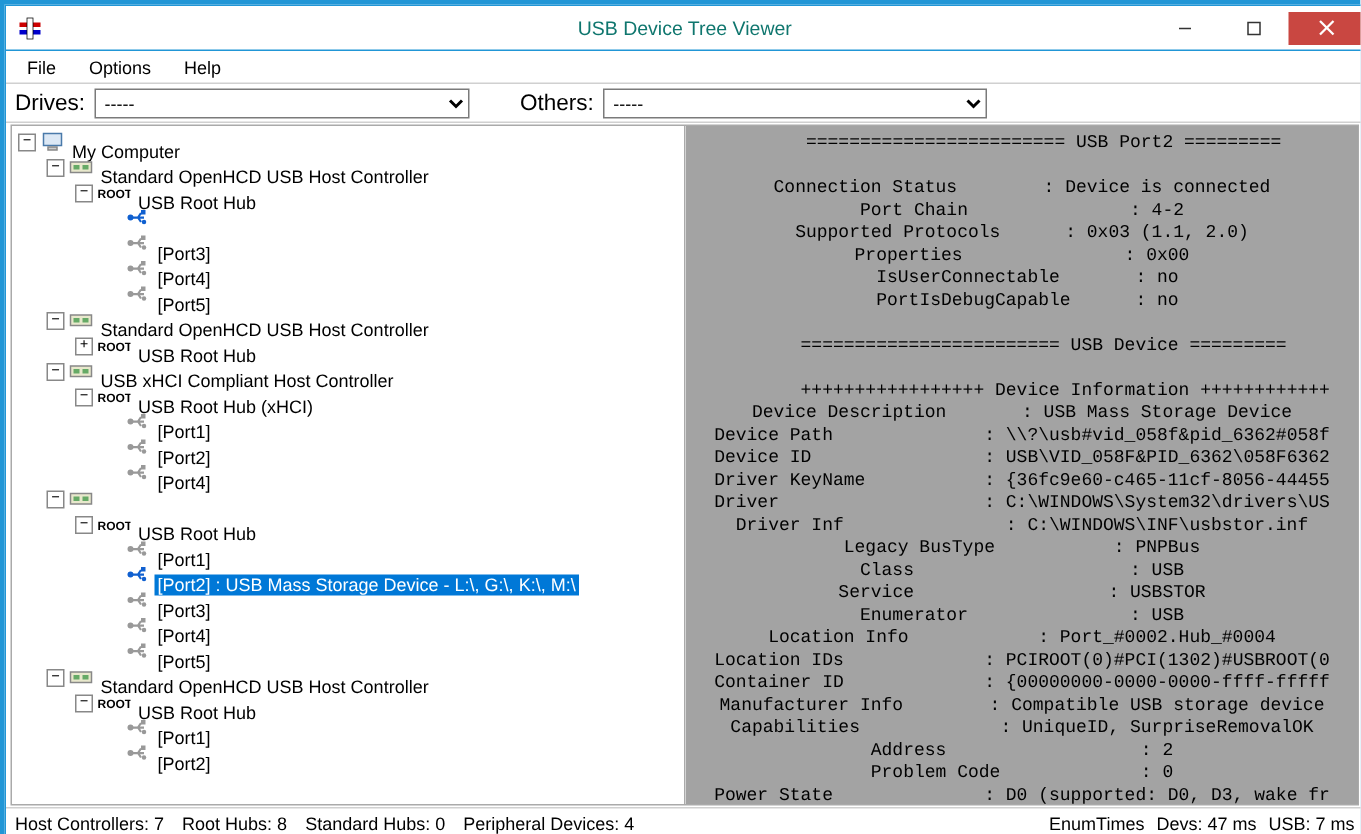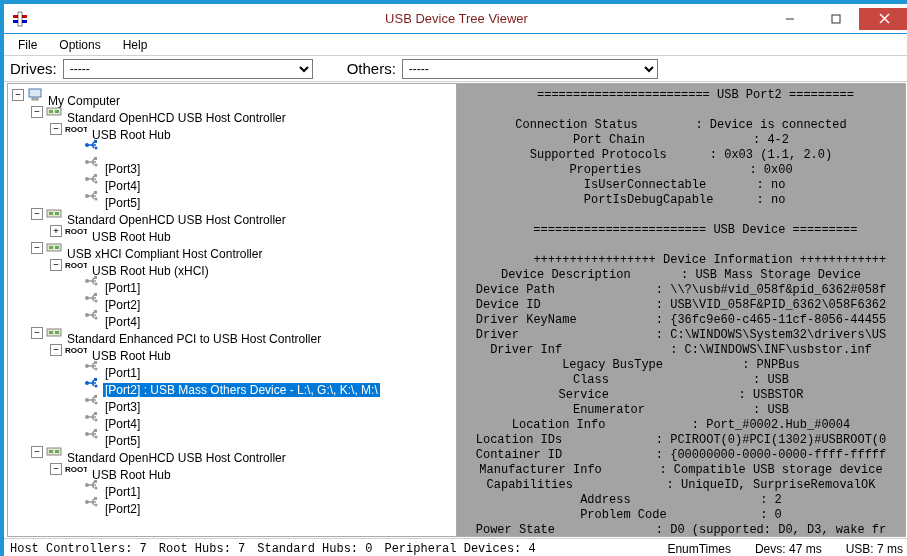--- a/index.html
+++ b/index.html
@@ -1,20 +1,20 @@
 <!DOCTYPE html>
 <html><head>
 <meta charset="utf-8">
 <style>
 * { margin: 0; padding: 0; box-sizing: border-box; }
 body { font-family: "Segoe UI", Tahoma, sans-serif; font-size: 12px; background: #fff; overflow: hidden; }
 .window { width: 907px; height: 556px; border: 1px solid #2196d6; background: #fff; display: flex; flex-direction: column; }
 .titlebar { height: 30px; background: #fff; border-bottom: 1px solid #2196d6; display: flex; align-items: center; position: relative; }
 .titlebar-icon { width: 16px; height: 16px; margin-left: 8px; }
-.titlebar-title { position: absolute; left: 50%; transform: translateX(-50%); font-size: 13px; color: #7f1d1d; }
+.titlebar-title { position: absolute; left: 50%; transform: translateX(-50%); font-size: 13px; color: #0f766e; }
 .titlebar-buttons { margin-left: auto; display: flex; }
 .titlebar-btn { width: 46px; height: 22px; display: flex; align-items: center; justify-content: center; font-size: 14px; cursor: pointer; }
 .titlebar-btn.close { background: #c94741; color: #fff; width: 50px; }
 .menubar { height: 22px; padding: 2px 6px 0 6px; display: flex; gap: 6px; border-bottom: 1px solid #d0d0d0; }
 .menu-item { padding: 2px 8px; cursor: pointer; }
 .toolbar { height: 26px; padding: 2px 6px; display: flex; align-items: center; gap: 6px; border-bottom: 1px solid #d0d0d0; }
 .toolbar-label { font-size: 15px; }
 .toolbar-select { border: 1px solid #7a7a7a; background: #fff; font-size: 12px; padding: 1px 2px; }
 .toolbar-select.drives { width: 250px; margin-right: 28px; }
 .toolbar-select.others { width: 256px; }
@@ -22,22 +22,22 @@
 .tree-pane { width: 449px; background: #fff; overflow: auto; border-right: 1px solid #aaa; padding: 2px 0; }
 .tree-node { white-space: nowrap; display: flex; align-items: center; height: 17px; padding-left: 4px; }
 .indent { display: inline-block; width: 19px; flex-shrink: 0; }
 .expander { width: 12px; height: 12px; border: 1px solid #888; display: inline-flex; align-items: center; justify-content: center; font-size: 9px; line-height: 1; cursor: pointer; margin-right: 3px; background: #fff; flex-shrink: 0; font-family: monospace; }
 .expander-spacer { width: 15px; display: inline-block; flex-shrink: 0; }
 .node-icon { width: 16px; height: 13px; margin-right: 3px; flex-shrink: 0; display: inline-flex; align-items: center; justify-content: flex-end; }
 .node-label { font-size: 12px; padding: 0 2px; margin-top: 12px; }
 .node-label.selected { background: #0078d7; color: #fff; }
 .detail-pane { flex: 1; background: #a3a3a3; overflow: auto; padding: 4px 6px; font-family: "Courier New", monospace; font-size: 12px; line-height: 15px; white-space: pre; color: #000; text-align: center; }
 .statusbar { height: 20px; border-top: 1px solid #d0d0d0; display: flex; align-items: center; padding: 0 6px; font-size: 12px; gap: 4px; }
-.status-cell { padding-right: 8px; font-family: Liberation Mono, monospace; }
-.status-right { margin-left: auto; display: flex; gap: 24px; }
+.status-cell { padding-right: 8px; }
+.status-right { margin-left: auto; display: flex; gap: 8px; }
 .shadow-border { box-shadow: 0 0 0 3px #2196d6; margin: 3px; width: 901px; height: 550px; }
 svg { display: block; }
 </style>
 </head>
 <body>
 
 <div class="shadow-border">
 <div class="window">
 
   <div class="titlebar">
@@ -270,21 +270,20 @@
           <div class="tree-node">
             <span class="indent"></span>
             <span class="expander">−</span>
             <span class="node-icon" style="width:16px">
               <svg width="16" height="13" viewBox="0 0 16 13">
                 <rect x="1" y="3" width="14" height="7" fill="#e8e8cc" stroke="#888"></rect>
                 <rect x="3" y="5" width="4" height="3" fill="#6a6"></rect>
                 <rect x="9" y="5" width="4" height="3" fill="#6a6"></rect>
               </svg>
             </span>
-            <span class="node-label">Standard Enhanced PCI to USB Host Controller</span>
           </div>
           <div class="tree-node">
             <span class="indent"></span>
             <span class="indent"></span>
             <span class="expander">−</span>
             <span class="node-icon" style="width:22px">
               <svg width="22" height="13" viewBox="0 0 22 13">
                 <text x="0" y="10" font-size="8" font-family="Arial" font-weight="bold" fill="#000">ROOT</text>
               </svg>
             </span>
@@ -311,21 +310,21 @@
             <span class="indent"></span>
             <span class="expander-spacer"></span>
             <span class="node-icon" style="width:16px">
               <svg width="16" height="13" viewBox="0 0 16 13">
                 <path d="M2 6 L12 6 M8 6 L10 3 M8 6 L10 9" stroke="#1060d0" stroke-width="1.5" fill="none"></path>
                 <circle cx="3" cy="6" r="2" fill="#1060d0"></circle>
                 <rect x="10" y="1" width="3" height="3" fill="#1060d0"></rect>
                 <circle cx="12" cy="9" r="1.5" fill="#1060d0"></circle>
               </svg>
             </span>
-            <span class="node-label selected">[Port2] : USB Mass Others Device - L:\, G:\, K:\, M:\</span>
+            <span class="node-label selected">[Port2] : USB Mass Storage Device - L:\, G:\, K:\, M:\</span>
           </div>
           <div class="tree-node">
             <span class="indent"></span>
             <span class="indent"></span>
             <span class="indent"></span>
             <span class="expander-spacer"></span>
             <span class="node-icon" style="width:16px">
               <svg width="16" height="13" viewBox="0 0 16 13">
                 <path d="M2 6 L12 6 M8 6 L10 3 M8 6 L10 9" stroke="#999" stroke-width="1.5" fill="none"></path>
                 <circle cx="3" cy="6" r="2" fill="#999"></circle>
@@ -447,21 +446,21 @@
 Manufacturer Info        : Compatible USB storage device
 Capabilities             : UniqueID, SurpriseRemovalOK
 Address                  : 2
 Problem Code             : 0
 Power State              : D0 (supported: D0, D3, wake fr
   Child Device 1         : Disk drive</div>
   </div>
 
   <div class="statusbar">
     <span class="status-cell">Host Controllers: 7</span>
-    <span class="status-cell">Root Hubs: 7</span>
+    <span class="status-cell">Root Hubs: 8</span>
     <span class="status-cell">Standard Hubs: 0</span>
     <span class="status-cell">Peripheral Devices: 4</span>
     <div class="status-right">
       <span>EnumTimes</span>
       <span>Devs: 47 ms</span>
       <span>USB: 7 ms</span>
     </div>
   </div>
 
 </div>

